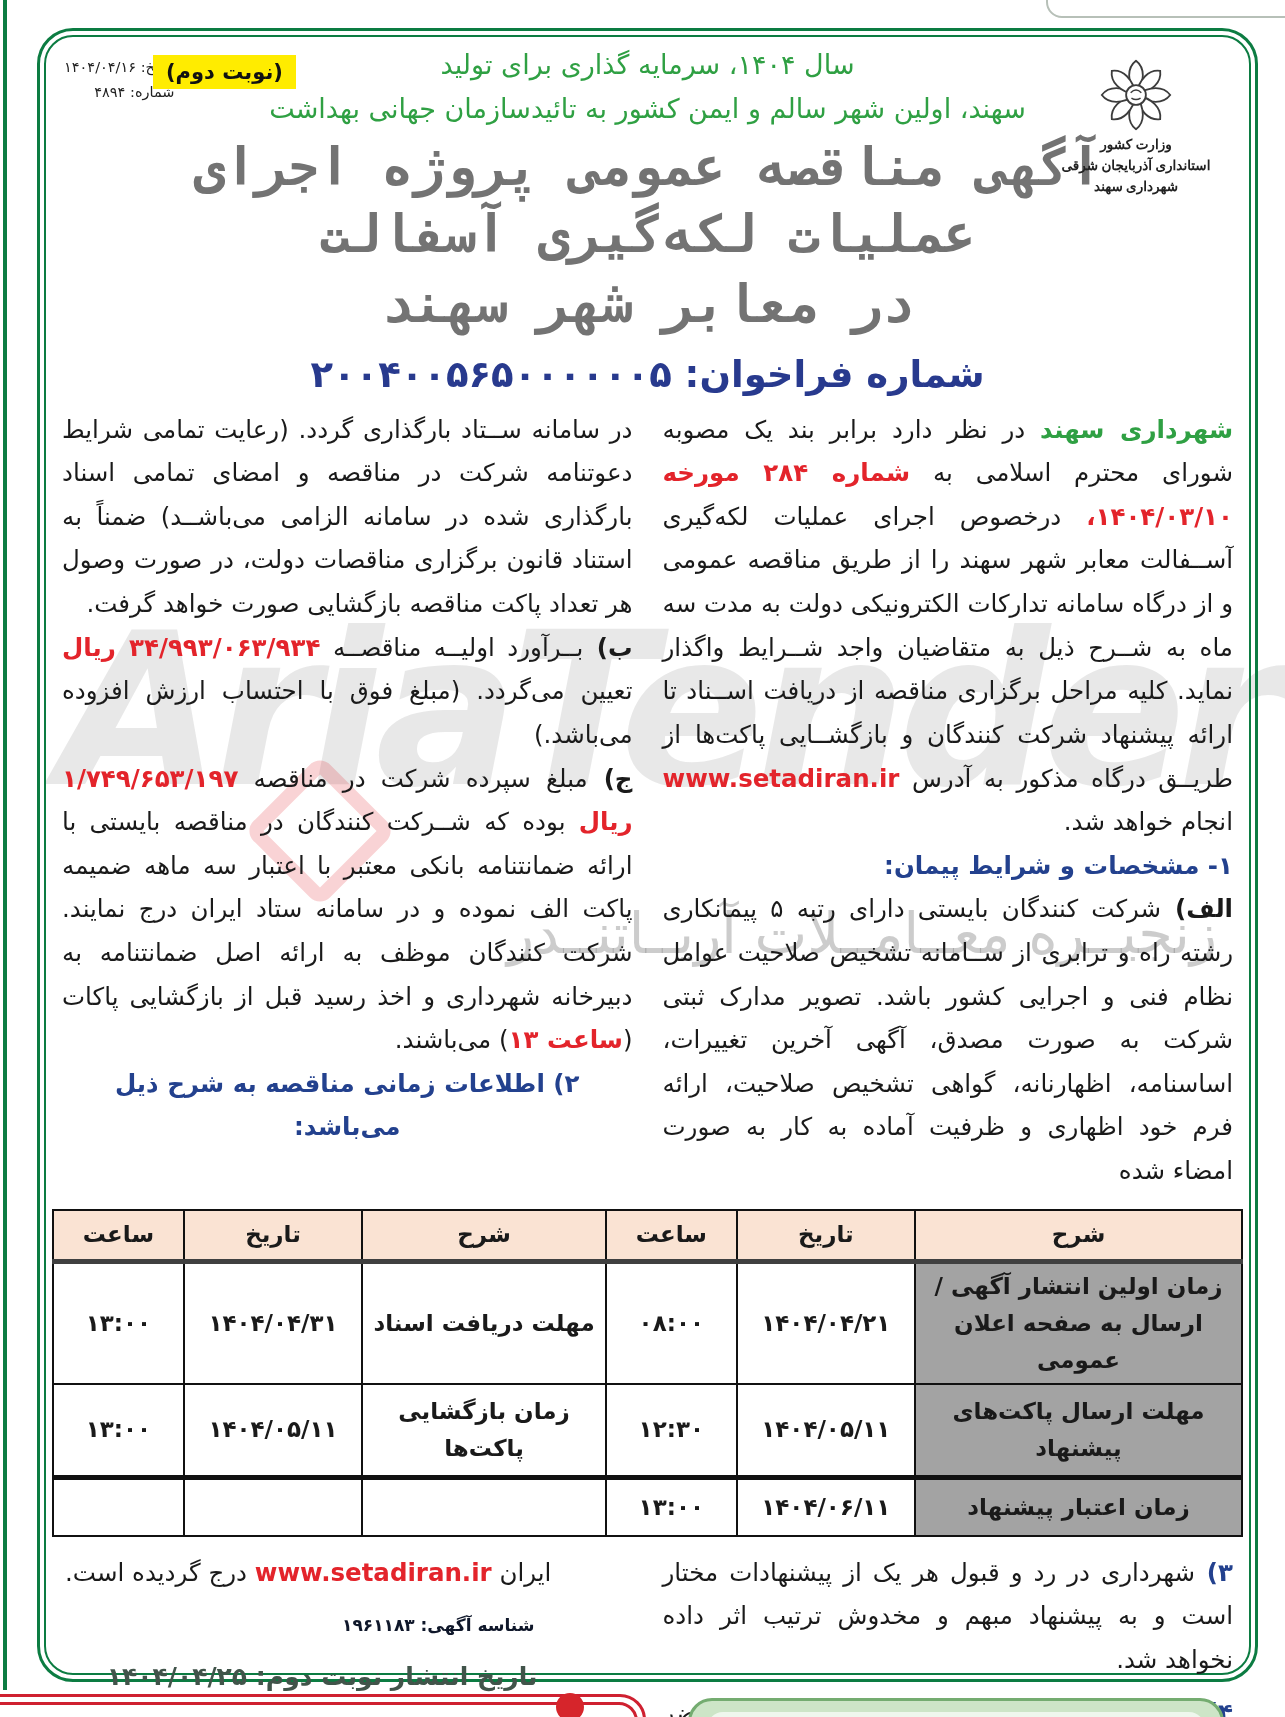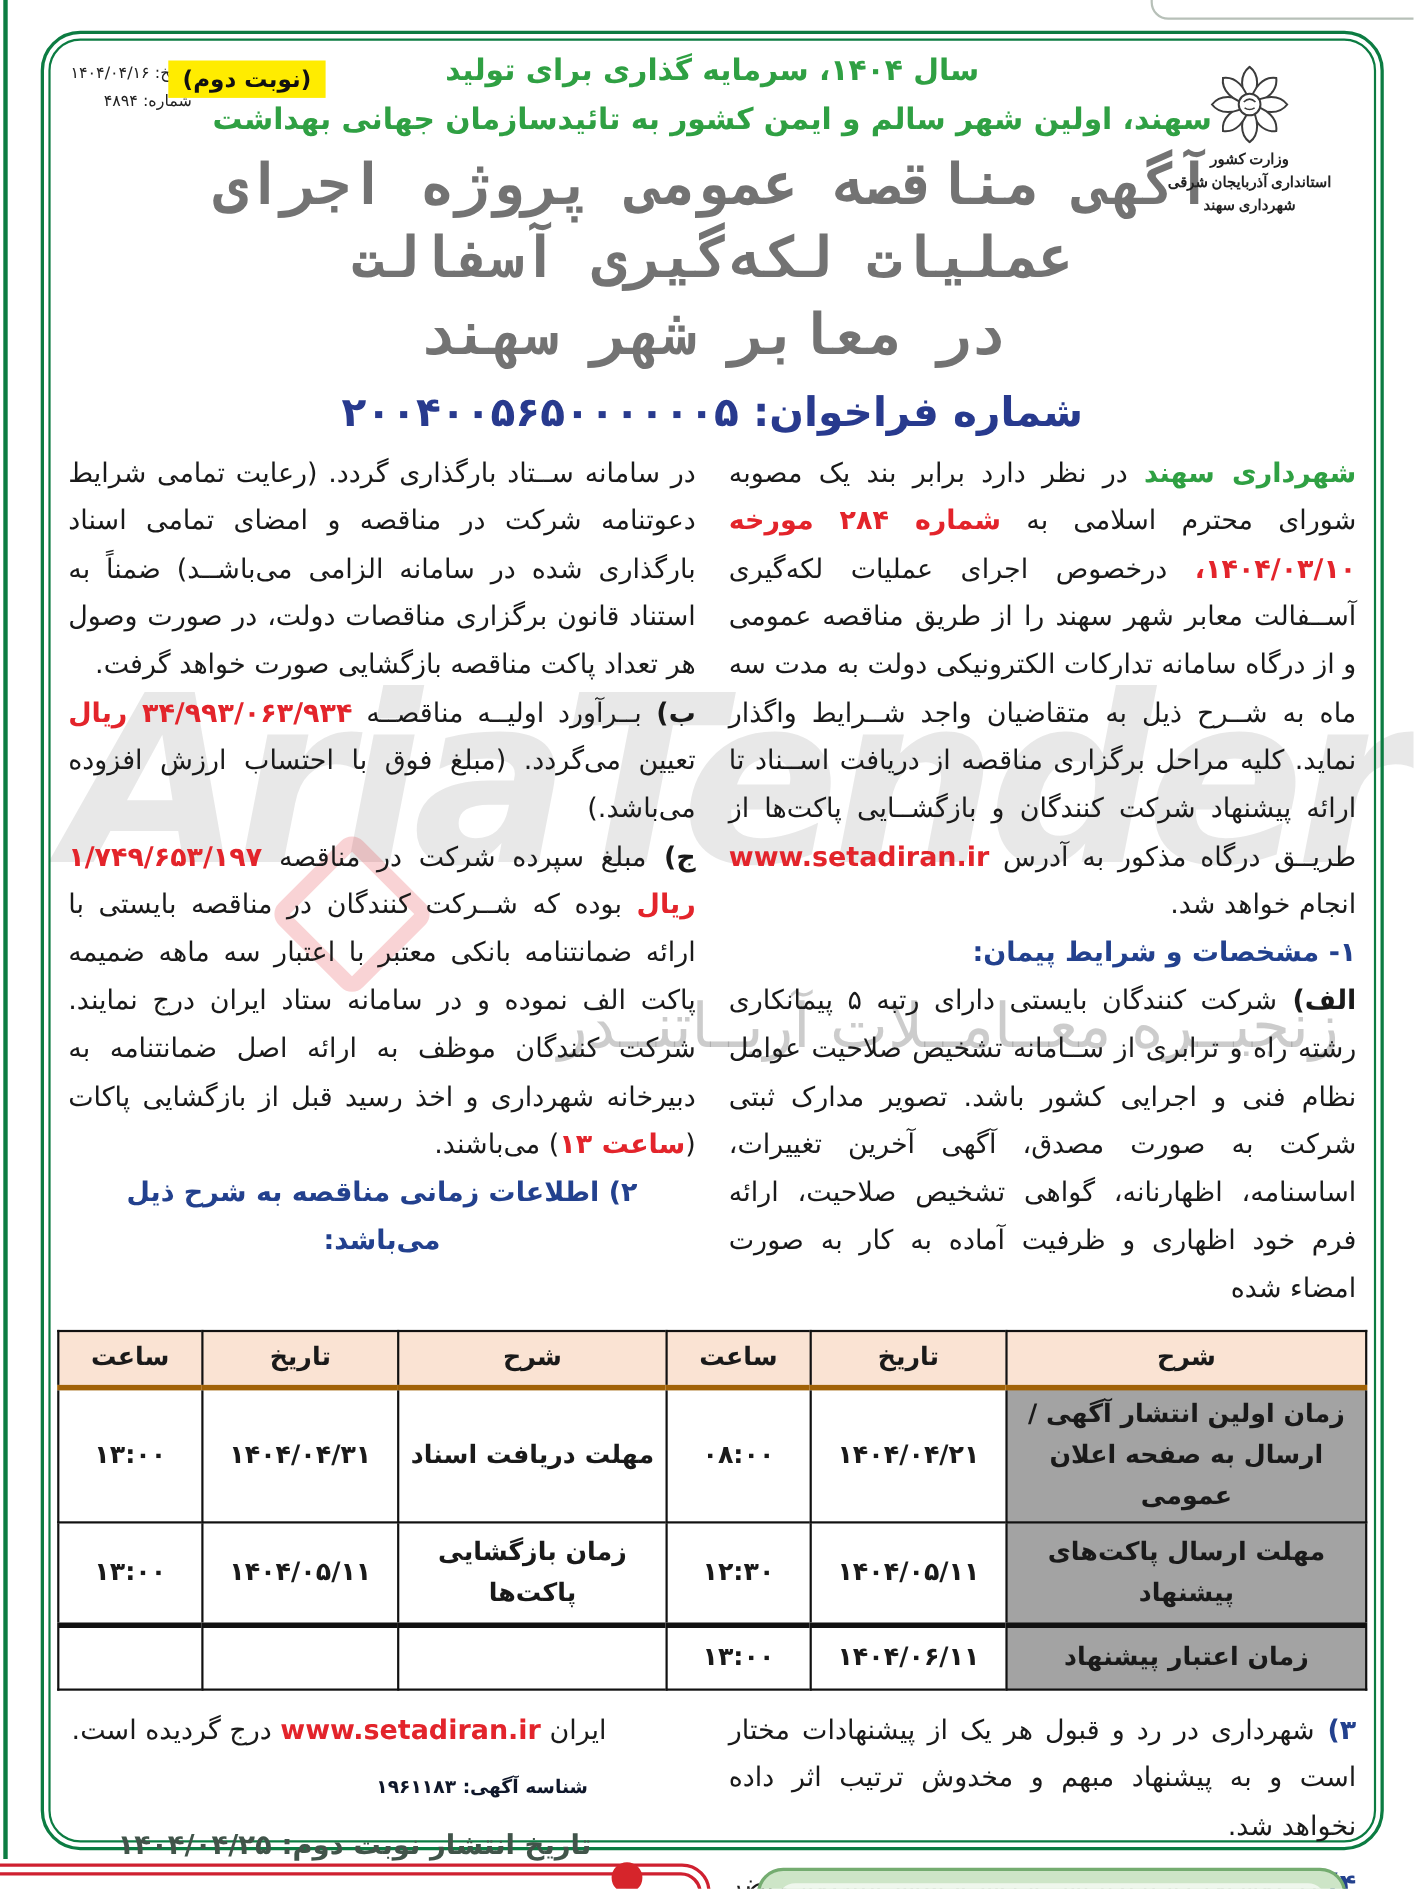--- a/index.html
+++ b/index.html
@@ -41,21 +41,21 @@
   
   .corner-meta { position:absolute; left:12px; top:16px; direction:rtl; text-align:right;
     font-size:14.5px; line-height:1.75; color:#222; }
   .badge-yellow { position:absolute; left:101px; top:16px; background:#ffec00; color:#111;
     font-size:21px; font-weight:bold; padding:5px 13px; direction:rtl; }
   .org-block { position:absolute; right:14px; top:18px; width:186px; text-align:center; direction:rtl; }
   .org-block .emblem { width:76px; height:76px; margin:0 auto; }
   .org-lines { font-size:13.5px; font-weight:bold; line-height:1.55; color:#222; margin-top:2px;font-family:Liberation Serif, serif; }
 
   .head-center { width:1030px; margin:8px auto 0; text-align:center; direction:rtl; }
-  .slogan { color:#2fa043; font-weight:bold; font-size:27px; line-height:1.35; }
+  .slogan { color:#2fa043; font-weight:normal; font-size:27px; line-height:1.35; }
   .slogan.first { margin-top:2px; }
   .slogan.second { margin-top:8px; }
   .main-title { color:#737373; font-weight:bold; font-size:52px; line-height:1.3; margin-top:10px;font-family:Liberation Mono, monospace; }
   .main-title.second { margin-top:2px; }
   .call-number { color:#283a8e; font-weight:bold; font-size:37px; margin-top:10px; }
 
   
   .cols { direction:rtl; display:flex; gap:30px; margin:12px 10px 0; position:relative; }
   .col { flex:1 1 0; font-size:24.5px; line-height:1.78; text-align:justify; }
   .col p { margin:0; }
@@ -65,21 +65,21 @@
   .seg-red { color:#e3242b; font-weight:bold; }
   .seg-red-latin { color:#e3242b; font-weight:bold; }
   .seg-bold { font-weight:bold; }
   .seg-blue { color:#23418e; font-weight:bold; }
 
   
   .timetable { width:100%; border-collapse:collapse; margin-top:16px; direction:rtl;
     table-layout:fixed; background:#fff; }
   .timetable th, .timetable td { border:2px solid #111; text-align:center; vertical-align:middle;
     font-weight:bold; font-size:23px; padding:4px 8px; line-height:1.6; }
-  .timetable thead th { background:#fae3d3; height:52px; border-bottom:5px solid #a16207; }
+  .timetable thead th { background:#fae3d3; height:52px; border-bottom:5px solid #404040; }
   .timetable td.peach { background:#a3a3a3; }
   .timetable tbody tr:nth-child(1) td { height:90px; }
   .timetable tbody tr:nth-child(2) td { height:94px; border-bottom:5px solid #111; }
   .timetable tbody tr:nth-child(3) td { height:58px; }
 
   
   .cols.bottom { margin-top:14px; }
   .note { margin-bottom:10px !important; }
   .tail-line { text-align:center; padding-right:78px; }
   .line-adid { color:#0f172a; font-weight:bold; font-size:17px; text-align:right;

